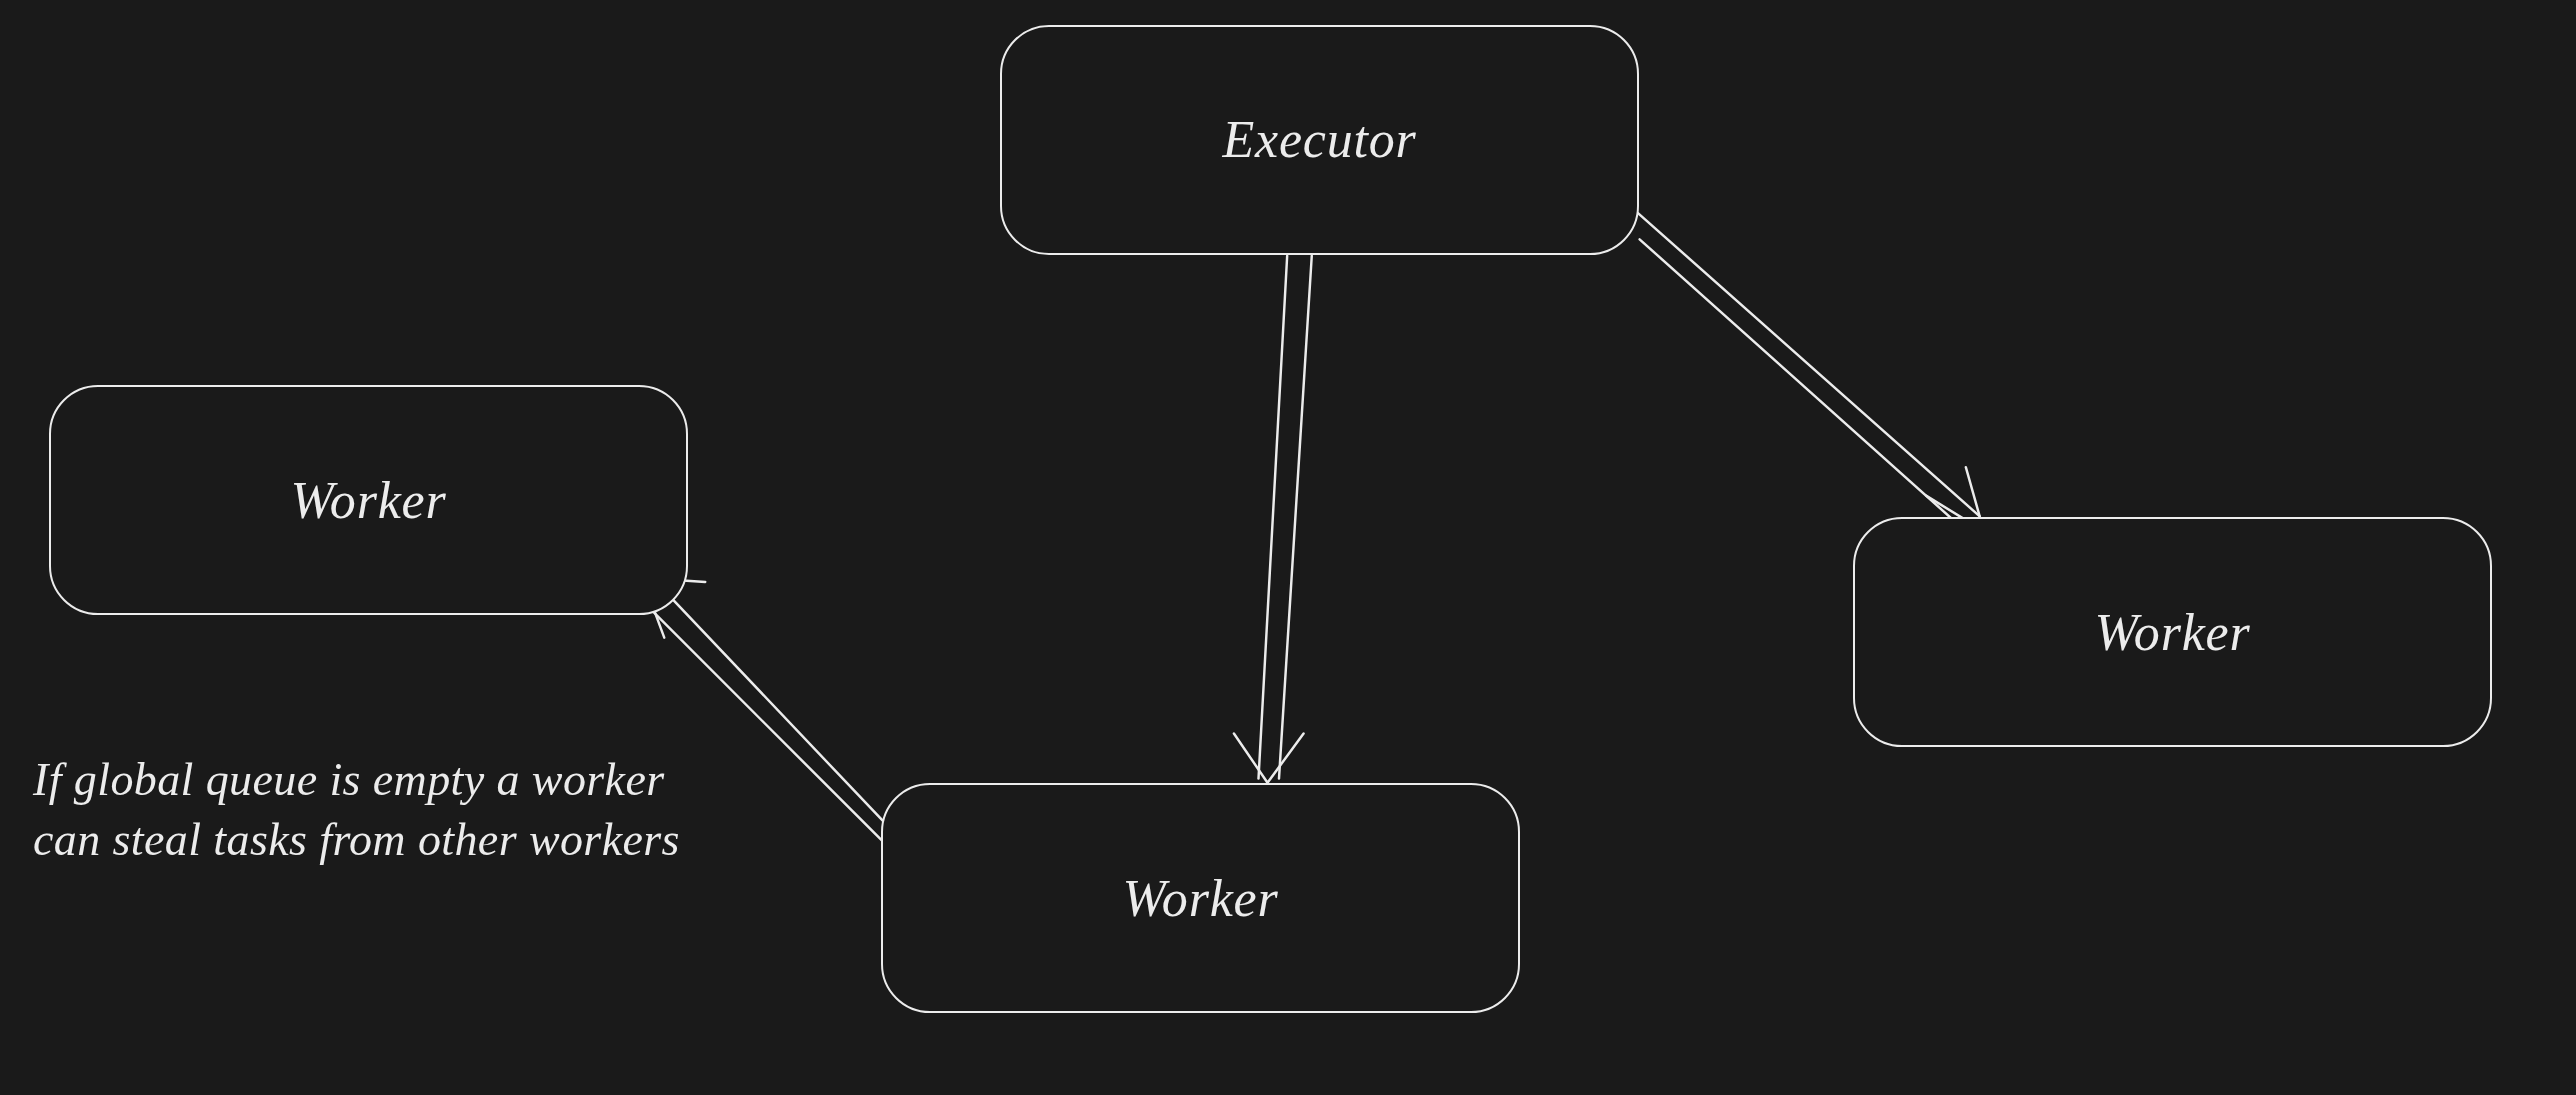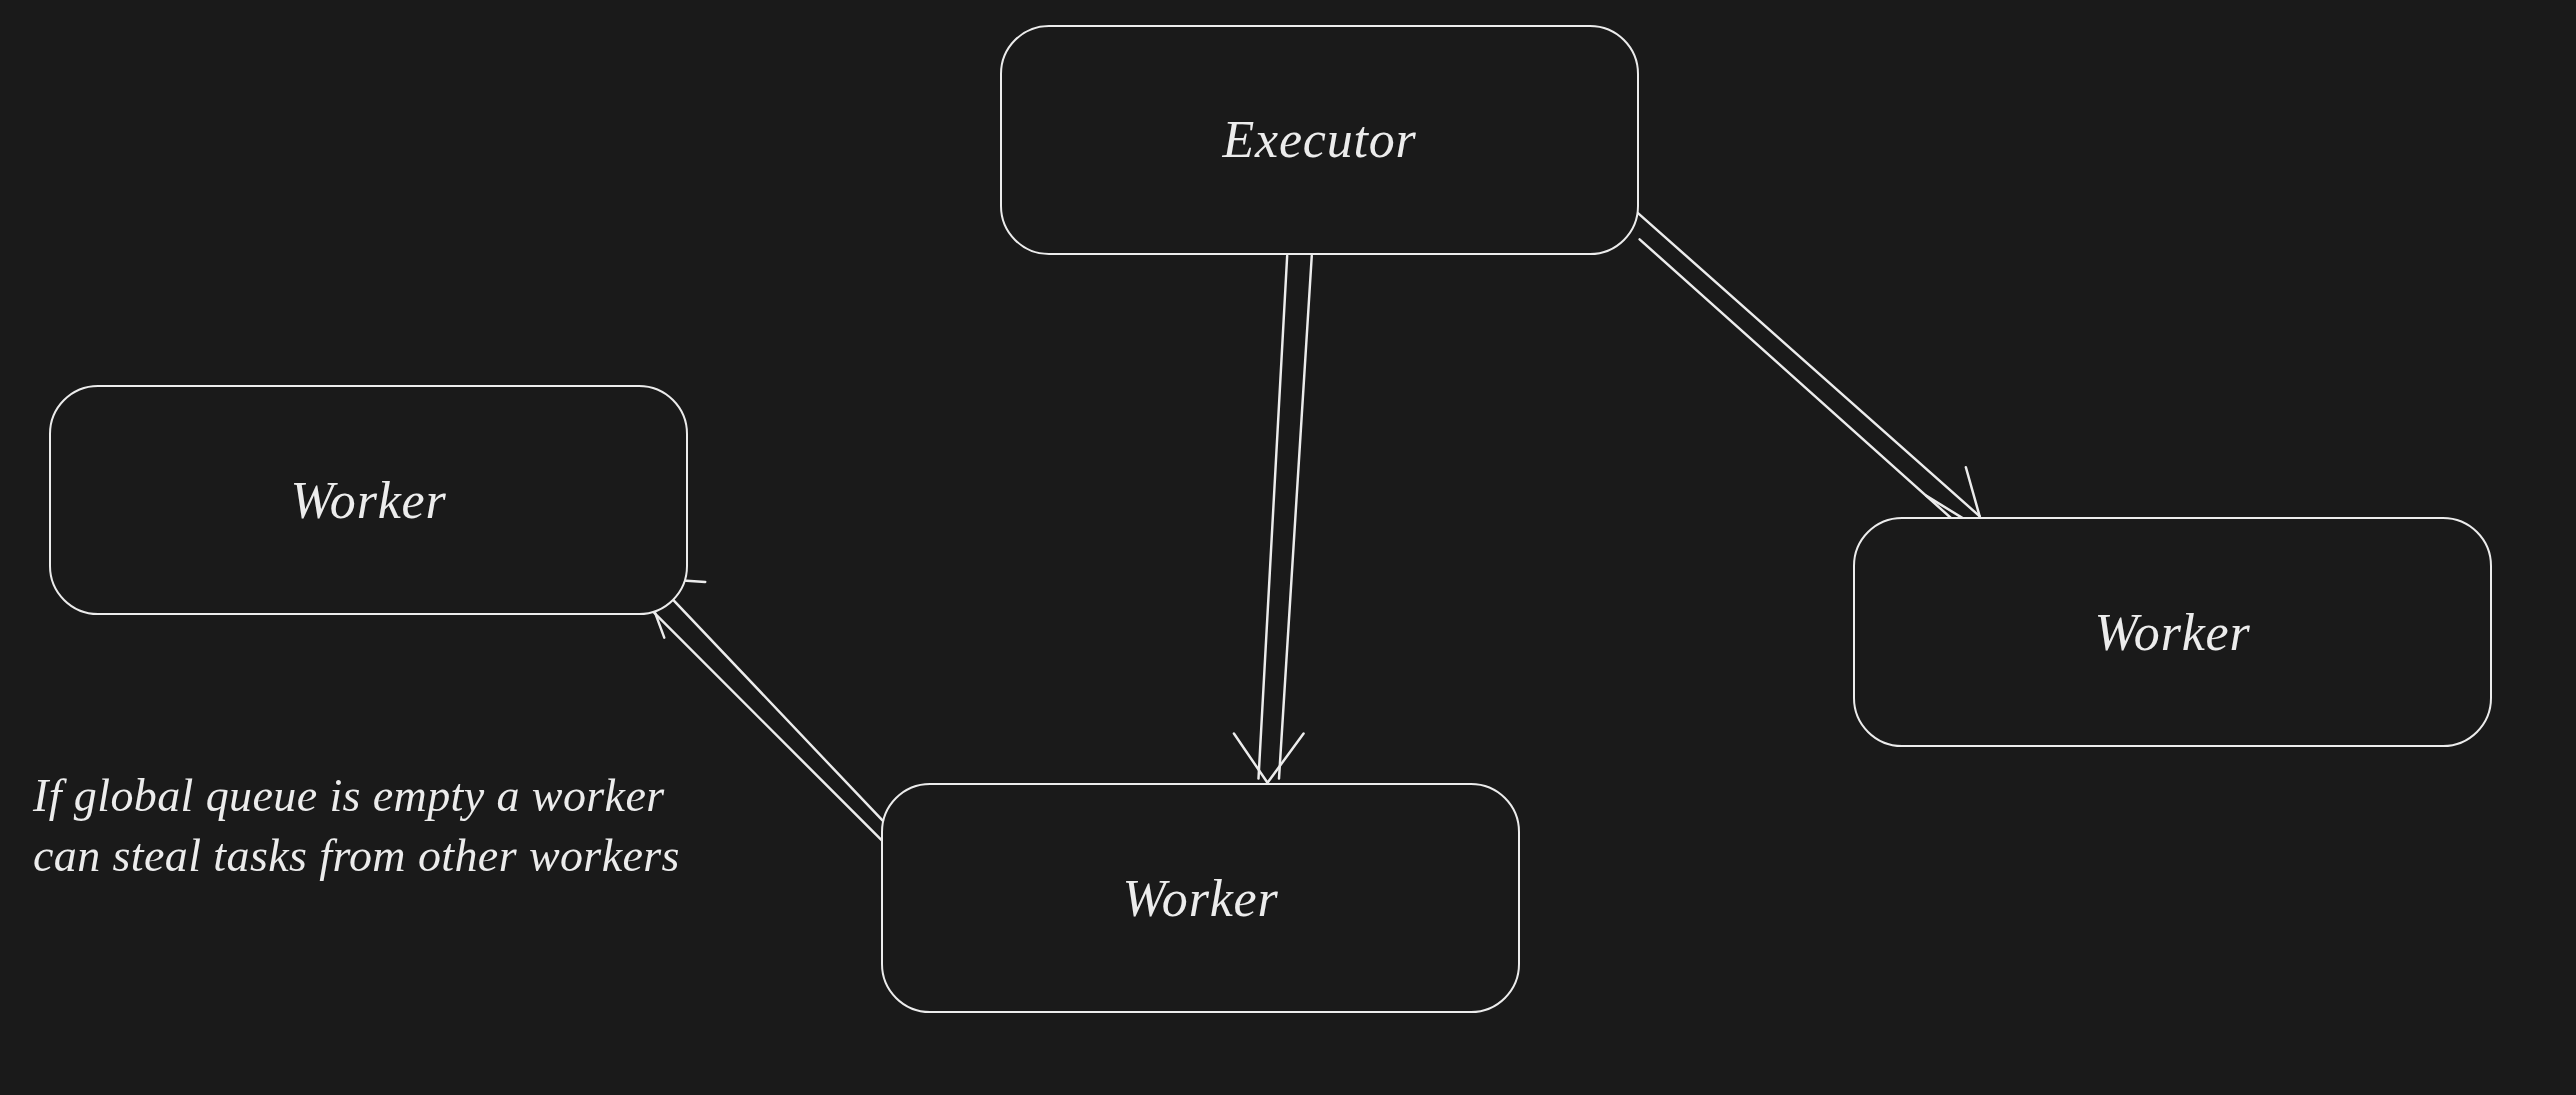--- a/index.html
+++ b/index.html
@@ -83,17 +83,17 @@
   </div>
 
   <div class="node" style="left:881px; top:783px; width:639px; height:230px;">
     <span>Worker</span>
   </div>
 
   <div class="node" style="left:1853px; top:517px; width:639px; height:230px;">
     <span>Worker</span>
   </div>
 
-  <div class="annotation" style="left:33px; top:766px;">If global queue is empty a worker
+  <div class="annotation" style="left:33px; top:750px;">If global queue is empty a worker
 can steal tasks from other workers</div>
 
 </div>
 
 
 </body></html>

